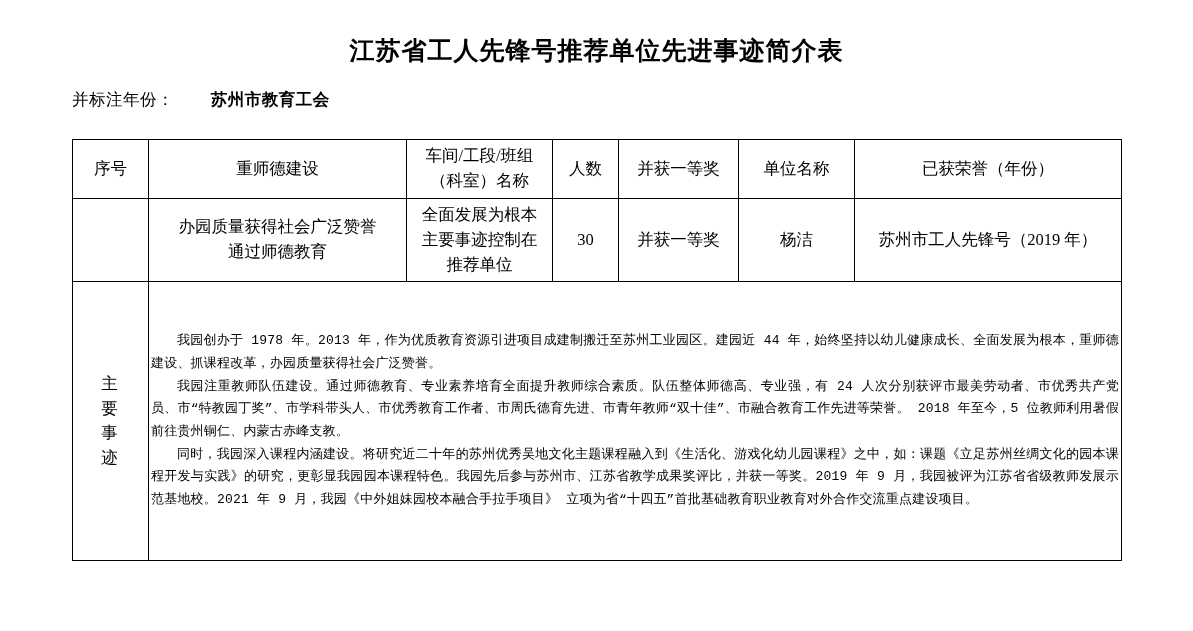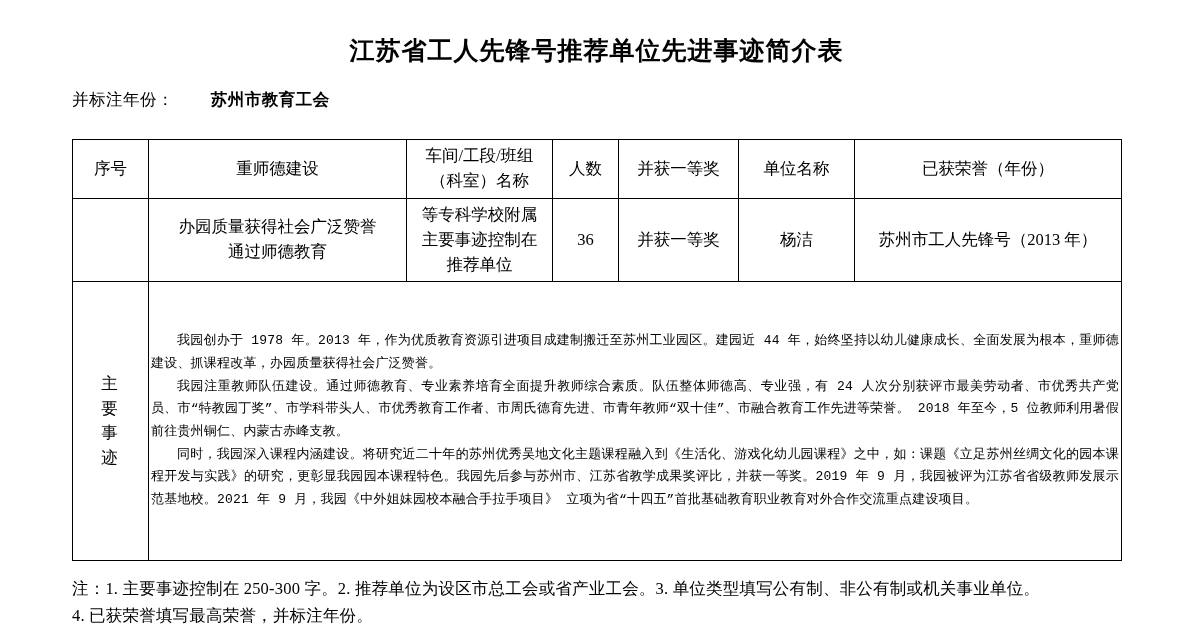--- a/index.html
+++ b/index.html
@@ -142,43 +142,39 @@
       </tr>
     </thead>
     <tbody>
       <tr class="row-data">
         <td></td>
         <td>
           <div>办园质量获得社会广泛赞誉</div>
           <div>通过师德教育</div>
         </td>
         <td>
-          <div>等专科学校附属</div>
+          <div>全面发展为根本</div>
           <div>主要事迹控制在</div>
           <div>推荐单位</div>
         </td>
-        <td>36</td>
+        <td>30</td>
         <td>并获一等奖</td>
         <td>杨洁</td>
-        <td>苏州市工人先锋号（2013 年）</td>
+        <td>苏州市工人先锋号（2019 年）</td>
       </tr>
       <tr>
         <td class="vertical-label">
           <span>主</span>
           <span>要</span>
           <span>事</span>
           <span>迹</span>
         </td>
         <td class="deeds-cell" colspan="6">
           <p>我园创办于 1978 年。2013 年，作为优质教育资源引进项目成建制搬迁至苏州工业园区。建园近 44 年，始终坚持以幼儿健康成长、全面发展为根本，重师德建设、抓课程改革，办园质量获得社会广泛赞誉。</p>
           <p>我园注重教师队伍建设。通过师德教育、专业素养培育全面提升教师综合素质。队伍整体师德高、专业强，有 24 人次分别获评市最美劳动者、市优秀共产党员、市“特教园丁奖”、市学科带头人、市优秀教育工作者、市周氏德育先进、市青年教师“双十佳”、市融合教育工作先进等荣誉。 2018 年至今，5 位教师利用暑假前往贵州铜仁、内蒙古赤峰支教。</p>
           <p>同时，我园深入课程内涵建设。将研究近二十年的苏州优秀吴地文化主题课程融入到《生活化、游戏化幼儿园课程》之中，如：课题《立足苏州丝绸文化的园本课程开发与实践》的研究，更彰显我园园本课程特色。我园先后参与苏州市、江苏省教学成果奖评比，并获一等奖。2019 年 9 月，我园被评为江苏省省级教师发展示范基地校。2021 年 9 月，我园《中外姐妹园校本融合手拉手项目》 立项为省“十四五”首批基础教育职业教育对外合作交流重点建设项目。</p>
         </td>
       </tr>
     </tbody>
   </table>
 
-  <div class="notes">
-    <div>注：1. 主要事迹控制在 250-300 字。2. 推荐单位为设区市总工会或省产业工会。3. 单位类型填写公有制、非公有制或机关事业单位。</div>
-    <div>4. 已获荣誉填写最高荣誉，并标注年份。</div>
-  </div>
 
 </div>
 
 </body></html>

